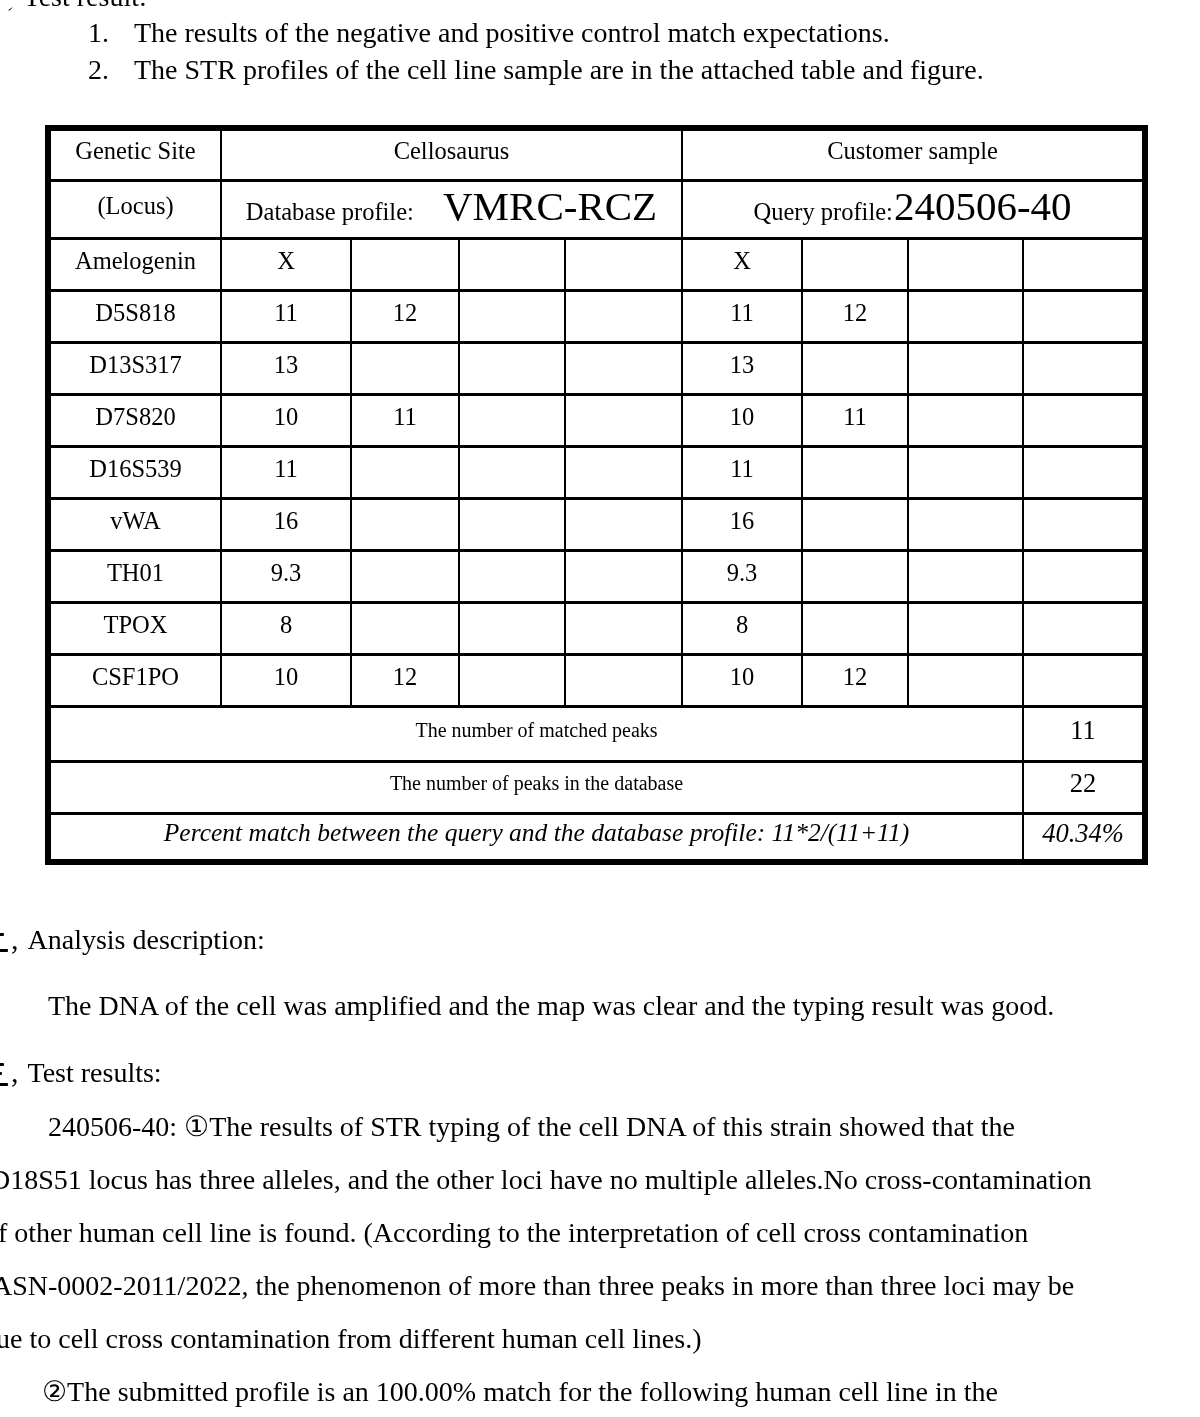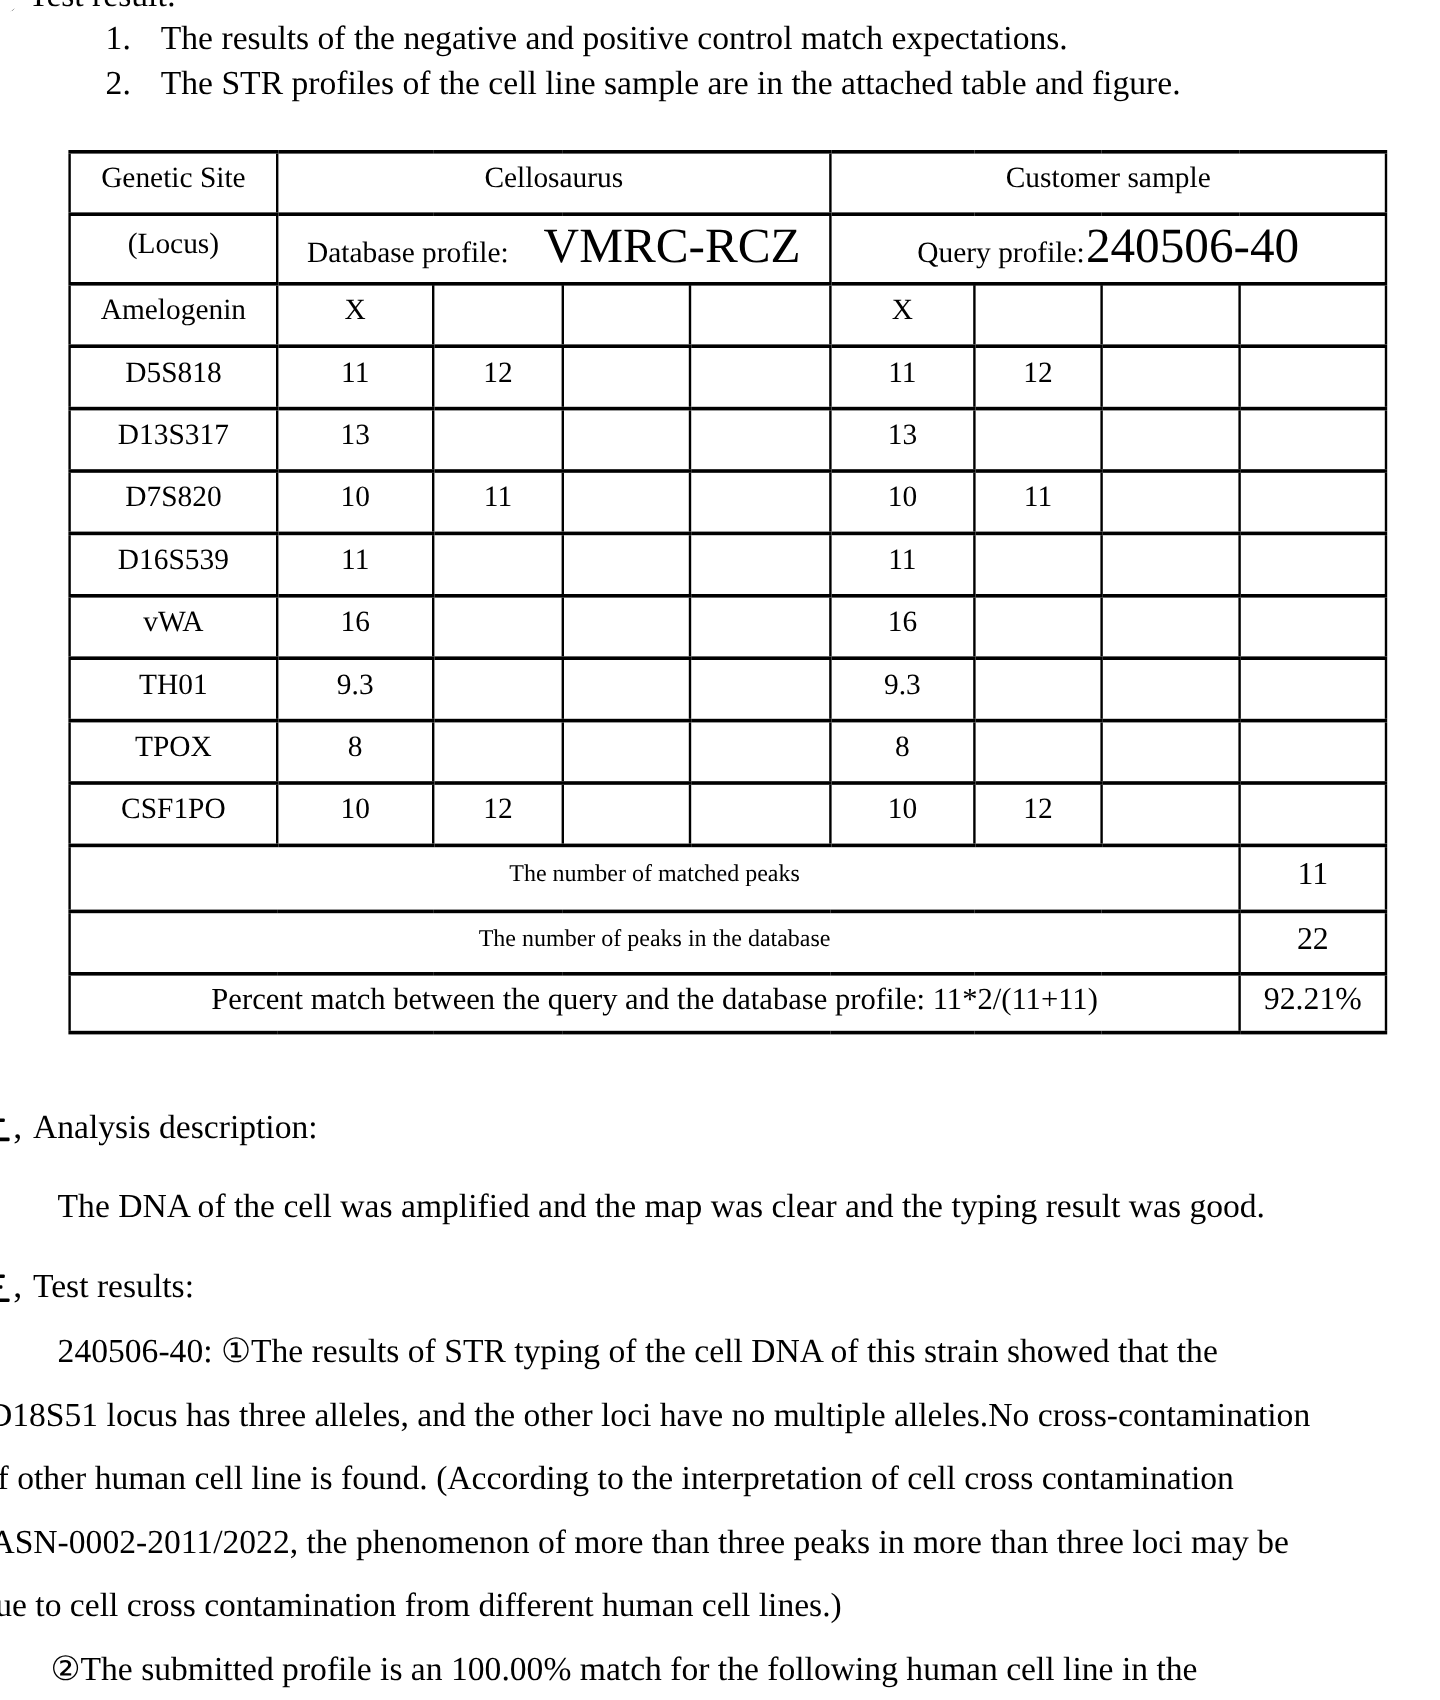--- a/index.html
+++ b/index.html
@@ -26,44 +26,44 @@
   .cjk-er i.b2 { top:24px; left:0;   width:28px; }
   .cjk-san i.b1 { top:5px;  left:4px; width:20px; }
   .cjk-san i.b2 { top:14px; left:5px; width:17px; }
   .cjk-san i.b3 { top:25px; left:0;   width:28px; }
   .cjk-comma { font-size:30px; margin:0 9px 0 3px; }
   .li-num { display:inline-block; }
   .li-gap { display:inline-block; width:25px; }
 
   
   table.str {
-    position:absolute; left:57px; top:125px;
+    position:absolute; left:45px; top:125px;
     width:1097px;
     border-collapse:collapse;
     table-layout:fixed;
-    border:1px solid #000000;
+    border:6px solid #000000;
     font-size:24.5px;
   }
   table.str td {
     border-left:2.4px solid #000;
     border-right:2.4px solid #000;
     border-top:3px solid #000;
     border-bottom:3px solid #000;
     text-align:center;
     vertical-align:middle;
     padding:0 2px 7px 2px;
     overflow:hidden;
     white-space:nowrap;
   }
   tr.rh-h1 { height:52px; }
   tr.rh-h2 { height:54px; }
   tr.rh-d  { height:52px; }
   tr.rh-s1 { height:55px; }
   tr.rh-s2 { height:52px;margin-left:36px; }
-  tr.rh-s3 { height:49px; }
+  tr.rh-s3 { height:49px;font-style:italic; }
   .big { font-size:41px; margin-left:23px; }
   .big-tight { font-size:41px; margin-left:1px; }
   .sum-label { font-size:20px; }
   .sum-label-pct { font-size:25.5px; }
   .sum-val { font-size:26.5px; }
 </style>
 </head>
 <body>
 
 <div class="page">
@@ -206,21 +206,21 @@
     <tr class="rh-s1">
       <td colspan="8" class="sum-label">The number of matched peaks</td>
       <td class="sum-val">11</td>
     </tr>
     <tr class="rh-s2">
       <td colspan="8" class="sum-label">The number of peaks in the database</td>
       <td class="sum-val">22</td>
     </tr>
     <tr class="rh-s3">
       <td colspan="8" class="sum-label sum-label-pct">Percent match between the query and the database profile:  11*2/(11+11)</td>
-      <td class="sum-val">92.21%</td>
+      <td class="sum-val">40.34%</td>
     </tr>
   </tbody>
     </table>
 
   <div class="bline" style="top:922px; left:-20px;">
     <span class="cjk cjk-er"><i class="b1"></i><i class="b2"></i></span><span class="cjk-comma">,</span><span>Analysis description: </span>
   </div>
   <div class="bline" style="top:989px; left:48px;">The DNA of the cell was amplified and the map was clear and the typing result was good.</div>
 
   <div class="bline" style="top:1055px; left:-20px;">

